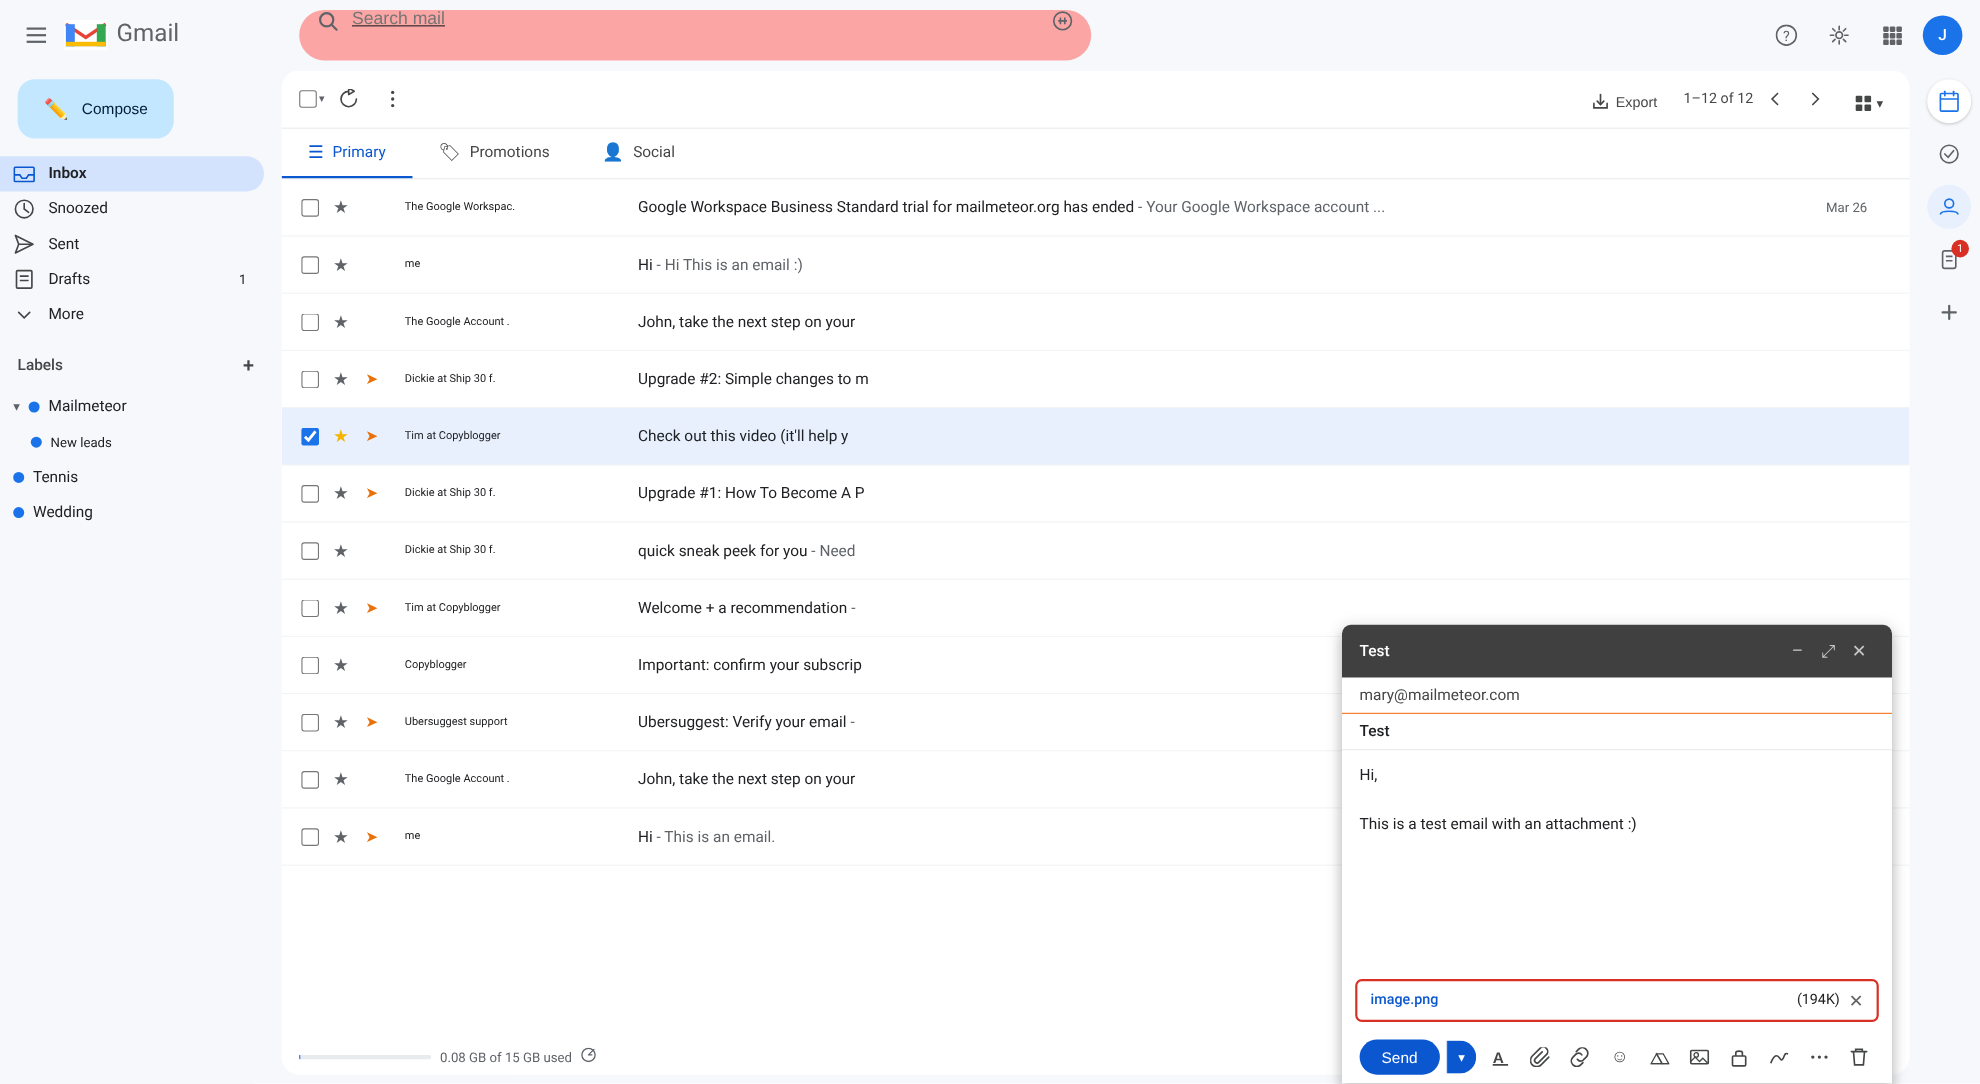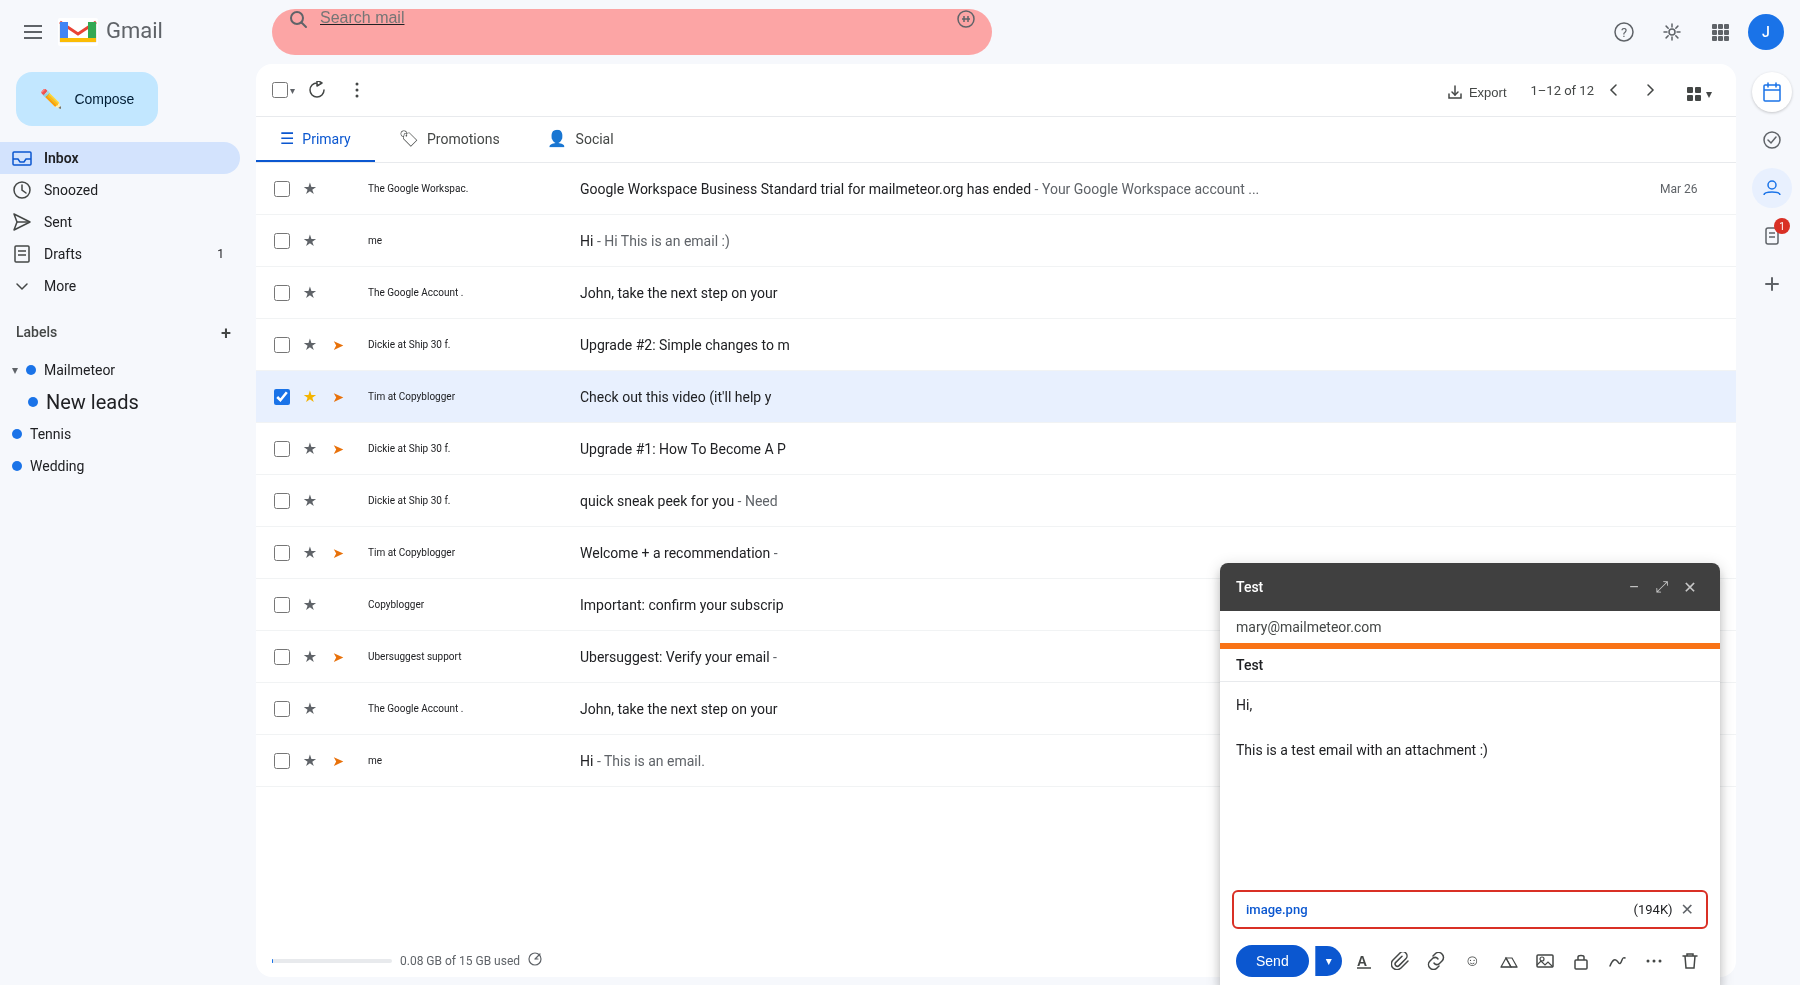--- a/index.html
+++ b/index.html
@@ -27,21 +27,21 @@
     .compose-icon { font-size: 18px; }
     .nav-item { display: flex; align-items: center; padding: 4px 16px 4px 12px; height: 32px; border-radius: 0 16px 16px 0; cursor: pointer; font-size: 14px; color: #202124; gap: 12px; margin-right: 16px; }
     .nav-item.active { background: #d3e3fd; font-weight: 600; }
     .nav-item .nav-icon { font-size: 18px; color: #444746; width: 20px; display: flex; align-items: center; justify-content: center; }
     .nav-item.active .nav-icon { color: #0b57d0; }
     .nav-count { margin-left: auto; font-size: 12px; color: #202124; }
     .labels-header { display: flex; align-items: center; padding: 8px 16px; color: #444746; font-size: 14px; font-weight: 500; margin-top: 8px; }
     .labels-header .add-btn { margin-left: auto; cursor: pointer; font-size: 18px; border-radius: 50%; width: 28px; height: 28px; display: flex; align-items: center; justify-content: center; }
     .label-item { display: flex; align-items: center; padding: 4px 16px 4px 12px; height: 32px; cursor: pointer; font-size: 14px; gap: 8px; border-radius: 0 16px 16px 0; margin-right: 16px; }
     .label-dot { width: 10px; height: 10px; border-radius: 50%; flex-shrink: 0; }
-    .sub-label-item { display: flex; align-items: center; padding: 4px 16px 4px 28px; height: 32px; cursor: pointer; font-size: 20px; gap: 8px; border-radius: 0 16px 16px 0; margin-right: 16px; }
+    .sub-label-item { display: flex; align-items: center; padding: 4px 16px 4px 28px; height: 32px; cursor: pointer; font-size: 12px; gap: 8px; border-radius: 0 16px 16px 0; margin-right: 16px; }
     .sub-dot { width: 10px; height: 10px; border-radius: 50%; flex-shrink: 0; }
 
     
     .email-area { flex: 1; display: flex; flex-direction: column; background: white; border-radius: 16px; margin: 0 8px 8px 0; overflow: hidden; }
 
     
     .email-toolbar { display: flex; align-items: center; padding: 8px 16px; border-bottom: 1px solid #e8eaed; gap: 4px; }
     .toolbar-btn { width: 36px; height: 36px; border-radius: 50%; display: flex; align-items: center; justify-content: center; cursor: pointer; color: #444746; border: none; background: transparent; font-size: 16px; }
     .toolbar-right { margin-left: auto; display: flex; align-items: flex-end; gap: 12px; color: #444746; font-size: 13px; }
     .export-btn { display: flex; align-items: center; gap: 6px; padding: 6px 12px; border-radius: 4px; cursor: pointer; color: #444746; border: none; background: transparent; font-size: 13px; }
@@ -70,21 +70,21 @@
     .row-date { width: 60px; font-size: 12px; color: #5f6368; flex-shrink: 0; }
     .storage-bar { padding: 8px 16px; display: flex; align-items: center; gap: 8px; color: #5f6368; font-size: 12px; }
     .storage-track { flex: 0 0 120px; height: 4px; background: #e8eaed; border-radius: 2px; }
     .storage-fill { height: 100%; background: #1a73e8; border-radius: 2px; }
 
     
     .compose-modal { position: fixed; bottom: 0; right: 80px; width: 500px; background: white; border-radius: 8px 8px 0 0; box-shadow: 0 8px 10px 1px rgba(0,0,0,0.14), 0 3px 14px 2px rgba(0,0,0,0.12), 0 5px 5px -3px rgba(0,0,0,0.2); z-index: 100; }
     .compose-header { display: flex; align-items: center; padding: 10px 16px; background: #404040; border-radius: 8px 8px 0 0; color: white; }
     .compose-title { font-size: 14px; font-weight: 500; flex: 1; }
     .compose-header-btn { width: 28px; height: 28px; display: flex; align-items: center; justify-content: center; cursor: pointer; color: #c7c7c7; border-radius: 50%; border: none; background: transparent; font-size: 16px; }
-    .compose-to { padding: 8px 16px; border-bottom: 6px solid #f97316; font-size: 14px; color: #444746; }
+    .compose-to { padding: 8px 16px; border-bottom: 1px solid #f97316; font-size: 14px; color: #444746; }
     .compose-subject { padding: 8px 16px; border-bottom: 1px solid #e8eaed; font-size: 14px; font-weight: 500; color: #202124; }
     .compose-body { padding: 12px 16px; min-height: 200px; font-size: 14px; color: #202124; line-height: 1.6; }
     .compose-attachment { margin: 8px 12px; border: 2px solid #d93025; border-radius: 6px; padding: 8px 12px; display: flex; align-items: center; background: white; }
     .attachment-name { font-size: 13px; color: #0b57d0; flex: 1; font-weight: 500; }
     .attachment-size { font-size: 13px; color: #202124; }
     .attachment-close { cursor: pointer; color: #5f6368; margin-left: 8px; font-size: 16px; }
     .compose-footer { display: flex; align-items: center; padding: 8px 16px; gap: 8px; }
     .send-btn { display: flex; align-items: flex-start; background: #0b57d0; color: white; border: none; border-radius: 20px; padding: 8px 20px; font-size: 14px; cursor: pointer; gap: 0; }
     .send-arrow { background: #0b57d0; color: white; border: none; border-left: 1px solid rgba(255,255,255,0.3); padding: 8px 10px; border-radius: 0 20px 20px 0; cursor: pointer; font-size: 12px; margin-left: -4px; }
     .footer-icon { width: 32px; height: 32px; display: flex; align-items: center; justify-content: center; cursor: pointer; color: #444746; border-radius: 50%; border: none; background: transparent; font-size: 16px; }

